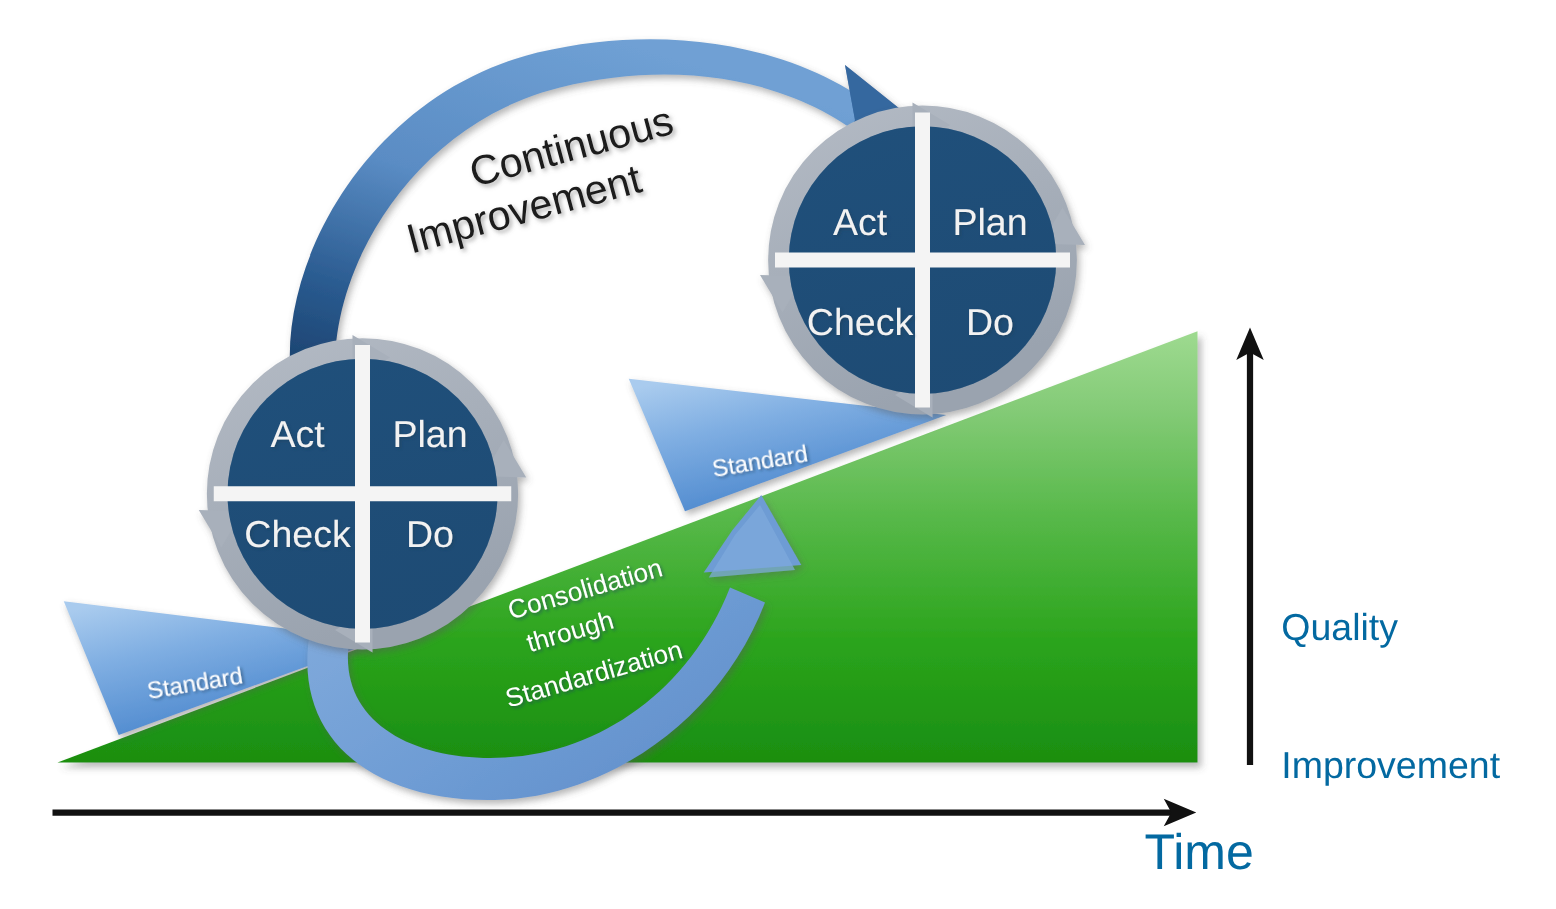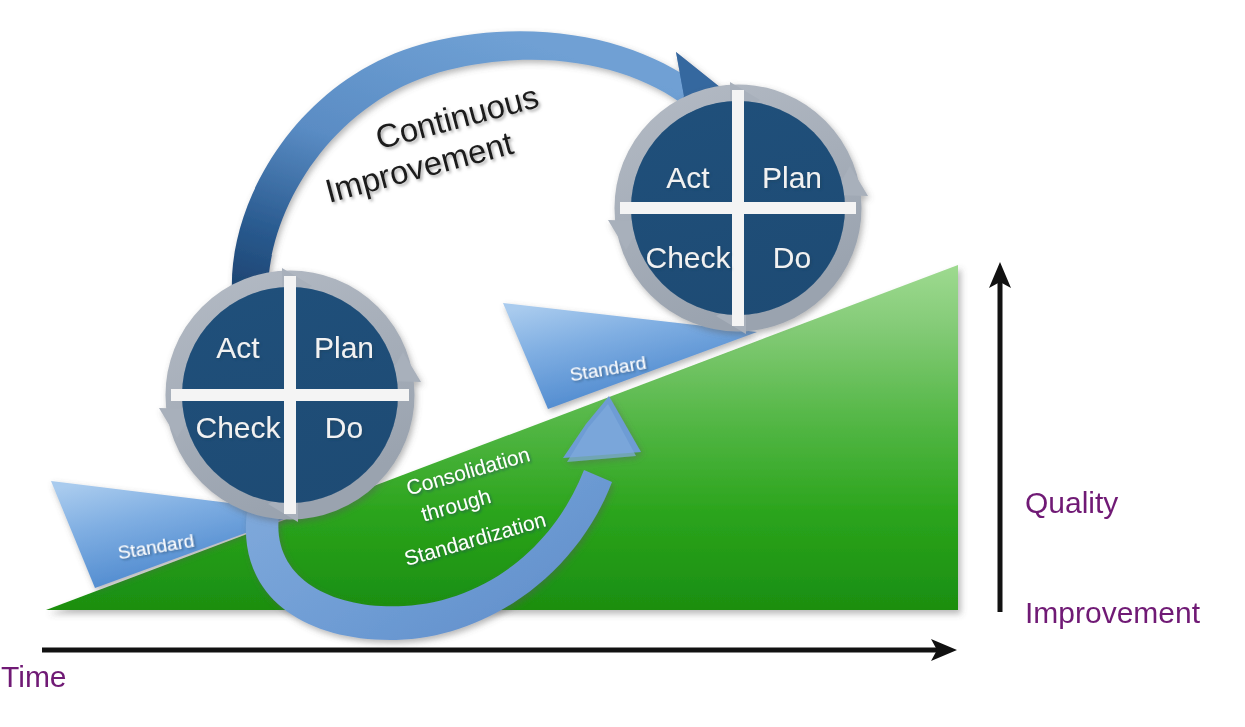--- a/index.html
+++ b/index.html
@@ -17,30 +17,30 @@
     background: #ffffff;
     overflow: hidden;
   }
   #stage svg {
     position: absolute;
     left: 0;
     top: 0;
   }
   .axis-label {
     position: absolute;
-    color: #701a75;
+    color: #0369a1;
     font-family: "Liberation Sans", sans-serif;
     white-space: pre;
   }
   #time-label {
-    left: 1px;
+    left: 18px;
     width: 985px;
     top: 660px;
-    text-align: left;
-    font-size: 30px;
+    text-align: right;
+    font-size: 40px;
   }
   #quality-label {
     left: 1025px;
     top: 412px;
     font-size: 30px;
     line-height: 1.22;
   }
   .pdca-text {
     font-family: "Liberation Sans", sans-serif;
     fill: #f2f2f2;

